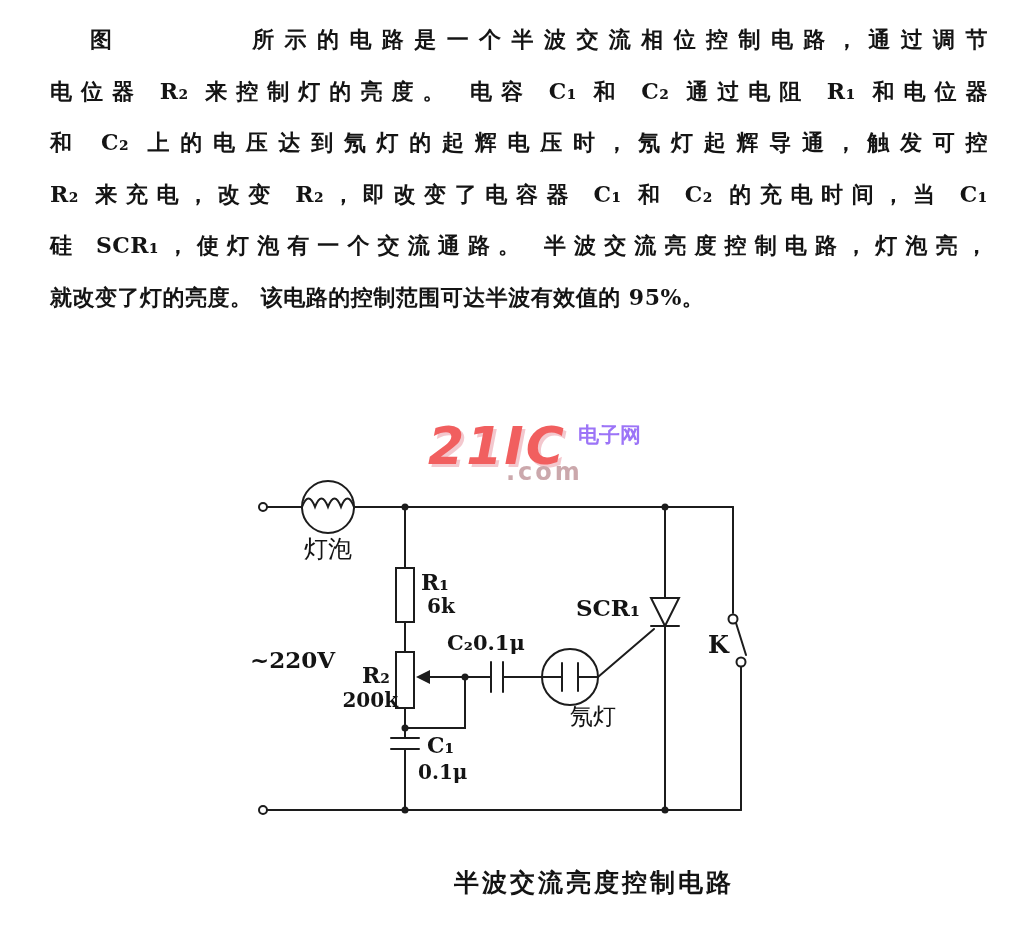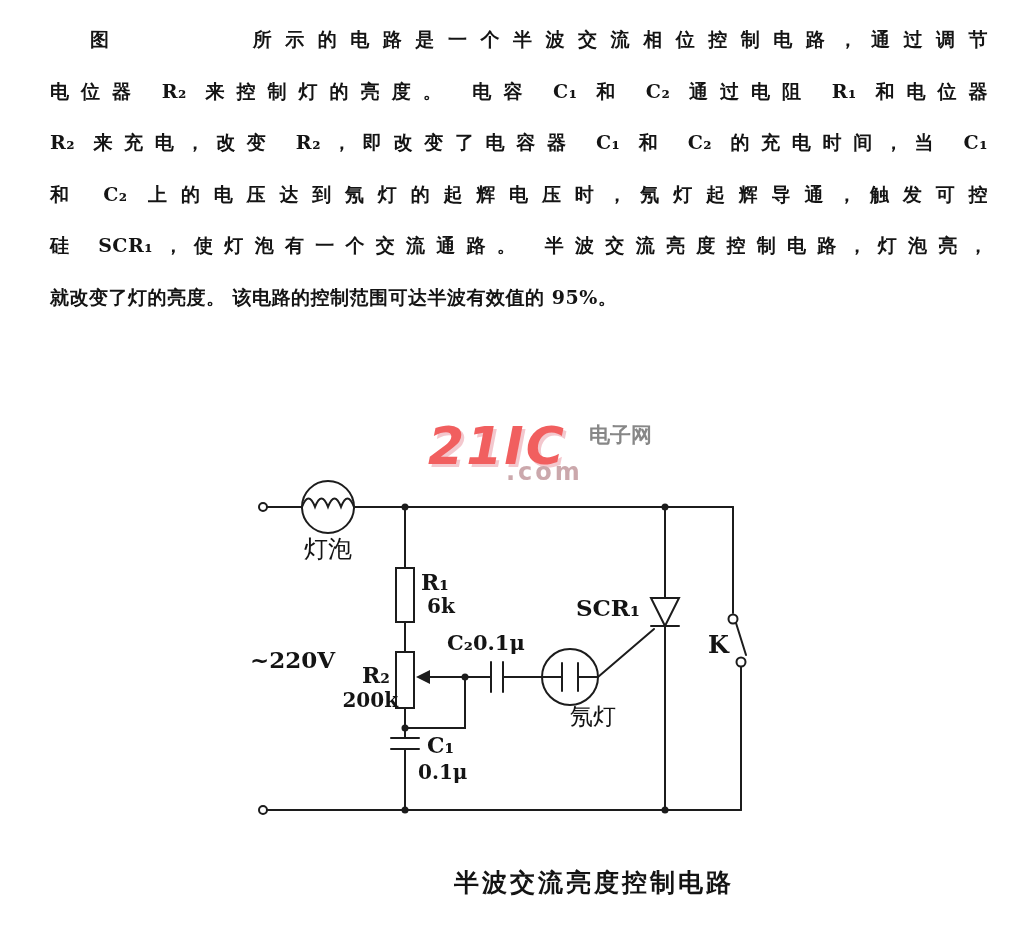--- a/index.html
+++ b/index.html
@@ -3,36 +3,36 @@
 <meta charset="utf-8">
 <style>
   html,body{margin:0;padding:0;}
   body{
     width:1025px;height:929px;background:#ffffff;position:relative;overflow:hidden;
     font-family:"DejaVu Serif","Liberation Serif",serif;color:#141414;
   }
   
   .paragraph{position:absolute;left:50px;top:14px;width:938px;}
   .pline{
-    font-size:19px;line-height:51.5px;white-space:pre-wrap;
+    font-size:22px;line-height:51.5px;white-space:pre-wrap;
     text-align:justify;text-align-last:justify;
     font-weight:600;letter-spacing:0.5px;
   }
   .pline-first{text-indent:40px;}
   .pline:last-child{text-align-last:left;}
   
   .watermark{position:absolute;left:428px;top:420px;opacity:0.85;line-height:1;white-space:nowrap;}
   .wm-brand{
     font-family:"DejaVu Sans","Liberation Sans",sans-serif;
     font-size:52px;font-weight:bold;font-style:italic;letter-spacing:2px;
     color:#ef4444;text-shadow:3px 3px 0 #f2bfc6;
   }
   .wm-cn{
     font-family:"DejaVu Sans","Liberation Sans",sans-serif;
-    font-size:21px;font-weight:bold;color:#737373;margin-left:23px;
+    font-size:21px;font-weight:bold;color:#8b5cf6;margin-left:12px;
     position:relative;top:-22px;
   }
   .wm-com{
     font-family:"DejaVu Sans","Liberation Sans",sans-serif;
     font-size:24px;font-weight:bold;color:#c39a9e;
     margin:-12px 0 0 78px;letter-spacing:3px;
   }
   
   .circuit-svg{position:absolute;left:0;top:440px;}
   .lbl{font-family:"DejaVu Serif","Liberation Serif",serif;fill:#141414;}
@@ -41,22 +41,22 @@
     position:absolute;top:866px;left:586px;transform:translateX(-50%);
     font-size:25px;font-weight:600;letter-spacing:3px;white-space:nowrap;margin-left:8px;
   }
 </style>
 </head>
 <body>
 
 <div class="paragraph">
   <div class="pline pline-first">图　　　　所示的电路是一个半波交流相位控制电路，通过调节</div>
   <div class="pline">电位器 R₂ 来控制灯的亮度。 电容 C₁ 和 C₂ 通过电阻 R₁ 和电位器</div>
+  <div class="pline">和 C₂ 上的电压达到氖灯的起辉电压时，氖灯起辉导通，触发可控</div>
   <div class="pline">R₂ 来充电，改变 R₂，即改变了电容器 C₁ 和 C₂ 的充电时间，当 C₁</div>
-  <div class="pline">和 C₂ 上的电压达到氖灯的起辉电压时，氖灯起辉导通，触发可控</div>
   <div class="pline">硅 SCR₁，使灯泡有一个交流通路。 半波交流亮度控制电路，灯泡亮，</div>
   <div class="pline">就改变了灯的亮度。 该电路的控制范围可达半波有效值的 95%。</div>
 </div>
 
 <div class="watermark">
   <span class="wm-brand">21IC</span><span class="wm-cn">电子网</span>
   <div class="wm-com">.com</div>
 </div>
 
 <svg class="circuit-svg" width="1025" height="420" viewBox="0 440 1025 420" xmlns="http://www.w3.org/2000/svg">

